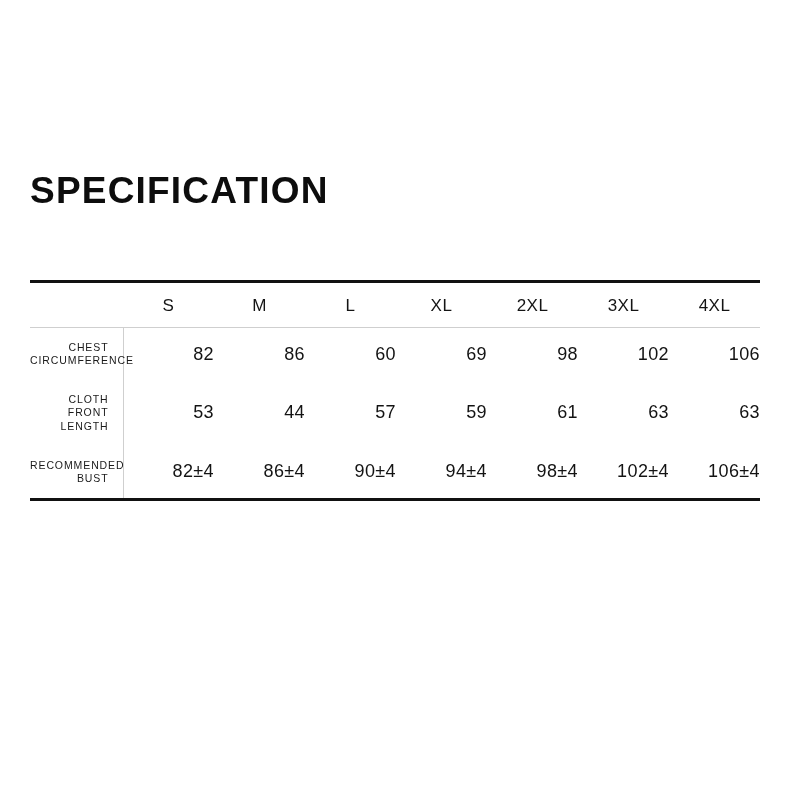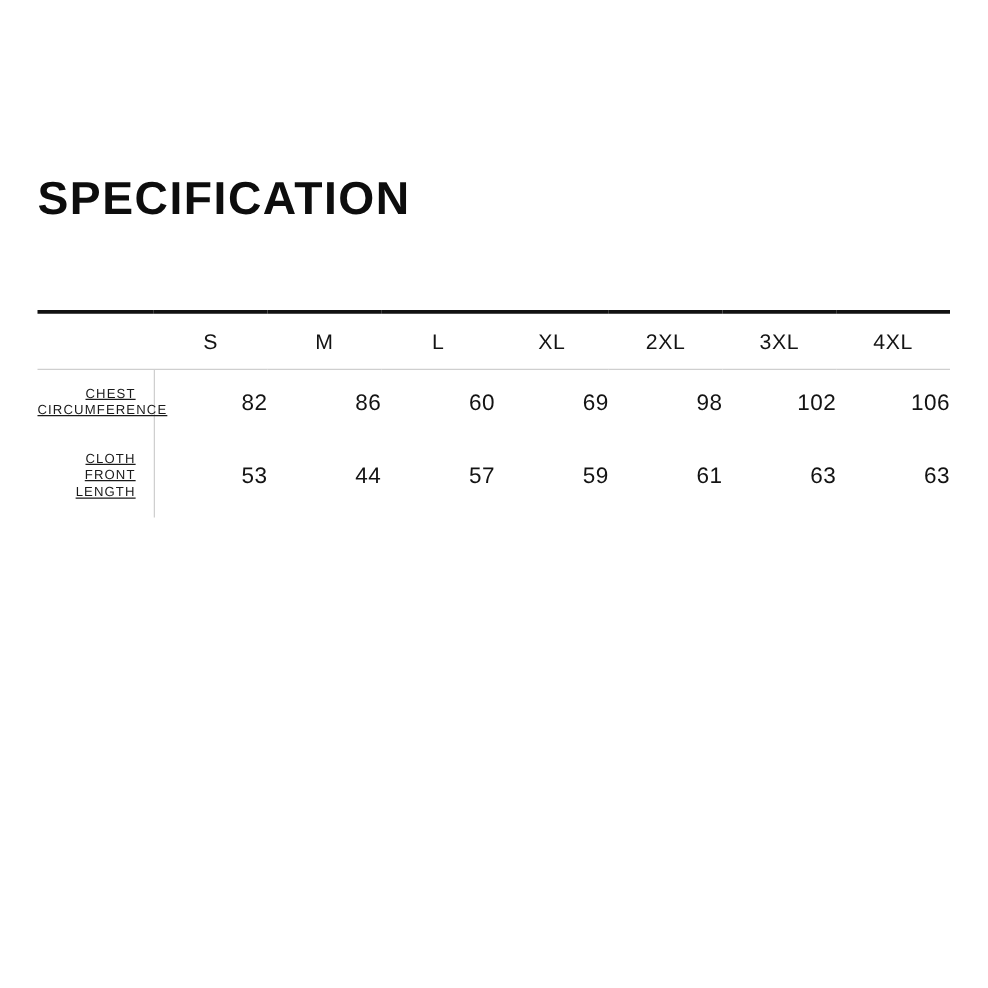--- a/index.html
+++ b/index.html
@@ -12,20 +12,21 @@
     height: 790px;
     font-family: "Liberation Sans", sans-serif;
     color: #111111;
     overflow: hidden;
   }
   .page {
     position: relative;
     width: 790px;
     height: 620px;
     box-sizing: border-box;
+    margin-top: 32px;
   }
   .title {
     position: absolute;
     left: 30px;
     top: 140px;
     font-size: 37px;
     font-weight: bold;
     letter-spacing: 1.2px;
     color: #0d0d0d;
     line-height: 1;
@@ -78,21 +79,20 @@
     border-right: 1px solid #cfcfcf;
   }
   table.spec tbody tr.sep-bottom td {
     border-bottom: 1px solid #cfcfcf;
   }
   table.spec tbody tr.lastrow td {
     border-bottom: 3px solid #111111;
   }
   .rowhead-inner {
     display: block;
-    text-decoration: underline;
   }
 </style>
 </head>
 <body>
 
 <div class="page">
 
   <div class="title">SPECIFICATION</div>
 
   <div class="table-wrap">
@@ -155,18 +155,31 @@
           <td>53</td>
           <td>44</td>
           <td>57</td>
           <td>59</td>
           <td>61</td>
           <td>63</td>
           <td>63</td>
         </tr>
 
 
+        <tr class="lastrow">
+          <td class="rowhead">
+            <span class="rowhead-inner">RECOMMENDED</span>
+            <span class="rowhead-inner">BUST</span>
+          </td>
+          <td>82±4</td>
+          <td>86±4</td>
+          <td>90±4</td>
+          <td>94±4</td>
+          <td>98±4</td>
+          <td>102±4</td>
+          <td>106±4</td>
+        </tr>
 
       </tbody>
     </table>
   </div>
 
 </div>
 
 </body></html>

